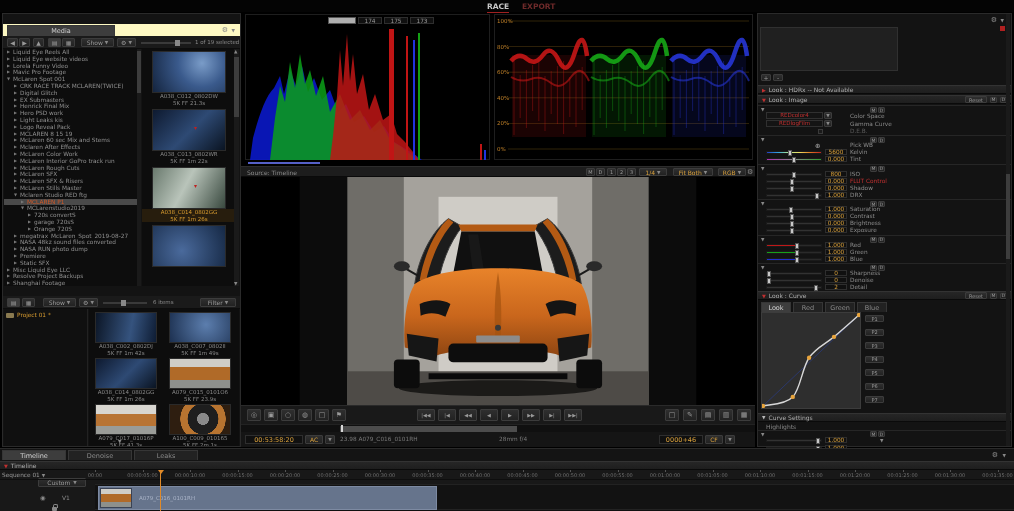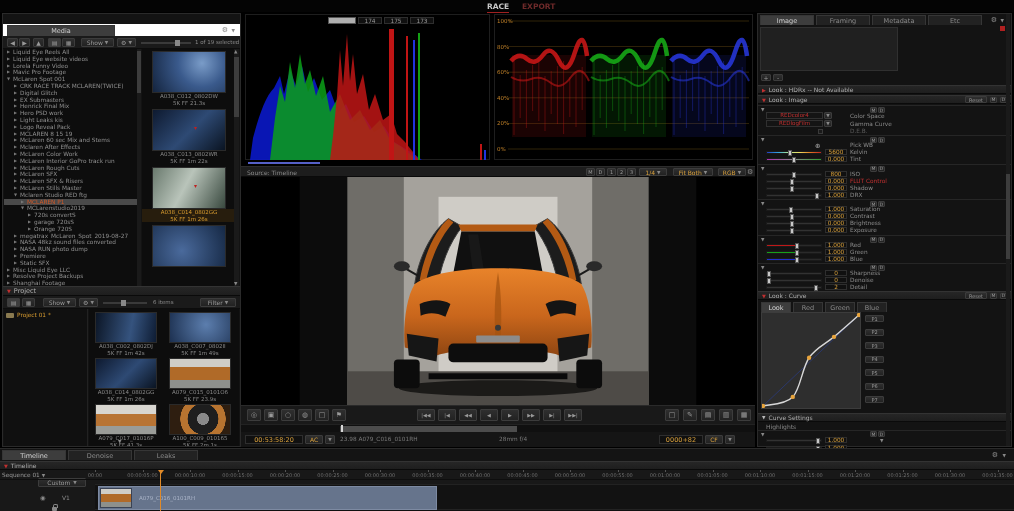--- a/index.html
+++ b/index.html
@@ -70,21 +70,21 @@
 </head>
 <body>
 
 <div class="abs" style="left:0;top:0;width:1014px;height:12px;background:#040404;">
   <span class="abs" style="left:487px;top:2px;font-size:7.5px;font-weight:bold;color:#c8c8c8;border-bottom:1px solid #a02020;padding-bottom:1px;">RACE</span>
   <span class="abs" style="left:522px;top:2px;font-size:7.5px;font-weight:bold;color:#6e2a2a;">EXPORT</span>
 </div>
 
 <div class="abs panel" style="left:2px;top:13px;width:239px;height:434px;">
 
-  <div class="abs" style="left:0;top:10px;width:237px;height:12px;background:#ffffff;">
+  <div class="abs" style="left:0;top:10px;width:237px;height:12px;background:#fef9c3;">
     <span class="tab active abs" style="left:4px;top:1px;width:108px;height:11px;">Media</span>
     <span class="abs gear" style="right:12px;top:2px;">⚙</span>
     <span class="abs caret" style="right:5px;top:4px;">▼</span>
   </div>
 
 
   <div class="abs" style="left:0;top:22px;width:237px;height:13px;background:#1a1a1a;border-bottom:1px solid #0c0c0c;">
     <span class="btn abs" style="left:4px;top:2px;width:11px;height:9px;">◀</span>
     <span class="btn abs" style="left:16px;top:2px;width:11px;height:9px;">▶</span>
     <span class="btn abs" style="left:30px;top:2px;width:11px;height:9px;">▲</span>
@@ -270,24 +270,20 @@
       <div class="thumb-item" style="top: 176px; left: 0px;">
         <div class="thumb-pic art-blue-c"></div>
       </div>
     </div>
   <div class="abs" style="left:231px;top:35px;width:5px;height:237px;background:#1a1a1a;">
     <span class="abs caret" style="left:0;top:0;">▲</span>
     <span class="abs" style="left:0;top:8px;width:5px;height:60px;background:#3d3d3d;"></span>
     <span class="abs caret" style="left:0;bottom:0;">▼</span>
   </div>
 
-  <div class="hdr abs" style="left:0;top:272px;width:237px;height:10px;">
-    <span class="red-tri">▼</span>
-    <span>Project</span>
-  </div>
 
   <div class="abs" style="left:0;top:282px;width:237px;height:13px;background:#1a1a1a;border-bottom:1px solid #0c0c0c;">
     <span class="btn abs" style="left:4px;top:2px;width:13px;height:9px;background:#3d3d3d;">▤</span>
     <span class="btn abs" style="left:19px;top:2px;width:13px;height:9px;">▦</span>
     <span class="btn abs" style="left:40px;top:2px;width:33px;height:9px;gap:2px;">
       <span>Show</span>
         <span class="caret">▼</span>
     </span>
     <span class="btn abs" style="left:76px;top:2px;width:19px;height:9px;gap:2px;">⚙<span class="caret">▼</span></span>
     <span class="abs" style="left:100px;top:6px;width:44px;height:2px;background:#3a3a3a;">
@@ -534,34 +530,28 @@
 </div>
 
 <div class="abs" style="left:241px;top:432px;width:514px;height:15px;background:#151515;">
   <span class="valbox abs" style="left:4px;top:3px;width:58px;height:9px;font-size:6.5px;">00:53:58:20</span>
   <span class="btn abs orange" style="left:64px;top:3px;width:18px;height:9px;">AC</span>
   <span class="btn abs" style="left:84px;top:3px;width:10px;height:9px;">
       <span class="caret">▼</span>
     </span>
   <span class="abs" style="left:99px;top:4px;font-size:5.8px;color:#787878;">23.98  A079_C016_0101RH</span>
   <span class="abs" style="left:258px;top:4px;font-size:5.8px;color:#787878;">28mm  f/4</span>
-  <span class="valbox abs" style="left:418px;top:3px;width:44px;height:9px;font-size:6.5px;">0000+82</span>
+  <span class="valbox abs" style="left:418px;top:3px;width:44px;height:9px;font-size:6.5px;">0000+46</span>
   <span class="btn abs orange" style="left:464px;top:3px;width:18px;height:9px;">CF</span>
   <span class="btn abs" style="left:484px;top:3px;width:10px;height:9px;">
       <span class="caret">▼</span>
     </span>
 </div>
 
 <div class="abs panel" style="left:757px;top:13px;width:255px;height:434px;">
-  <div class="abs" id="look-tabs" style="left:2px;top:1px;display:flex;gap:2px;">
-      <span class="tab active" style="width: 54px; height: 10px;">Image</span>
-      <span class="tab" style="width: 54px; height: 10px;">Framing</span>
-      <span class="tab" style="width: 54px; height: 10px;">Metadata</span>
-      <span class="tab" style="width: 54px; height: 10px;">Etc</span>
-    </div>
   <span class="abs gear" style="right:14px;top:2px;">⚙</span>
   <span class="abs caret" style="right:7px;top:4px;">▼</span>
   <span class="abs" style="right:6px;top:12px;width:5px;height:5px;background:#b02020;"></span>
   <div class="abs" style="left:2px;top:13px;width:138px;height:44px;background:#202020;border:1px solid #303030;"></div>
   <span class="btn abs" style="left:3px;top:60px;width:10px;height:7px;">+</span>
   <span class="btn abs" style="left:15px;top:60px;width:10px;height:7px;">-</span>
 
   <div class="hdr abs" style="left:0;top:71px;width:253px;height:9px;">
     <span class="red-tri">▶</span>
     <span style="font-size:6px;">Look : HDRx -- Not Available</span>

